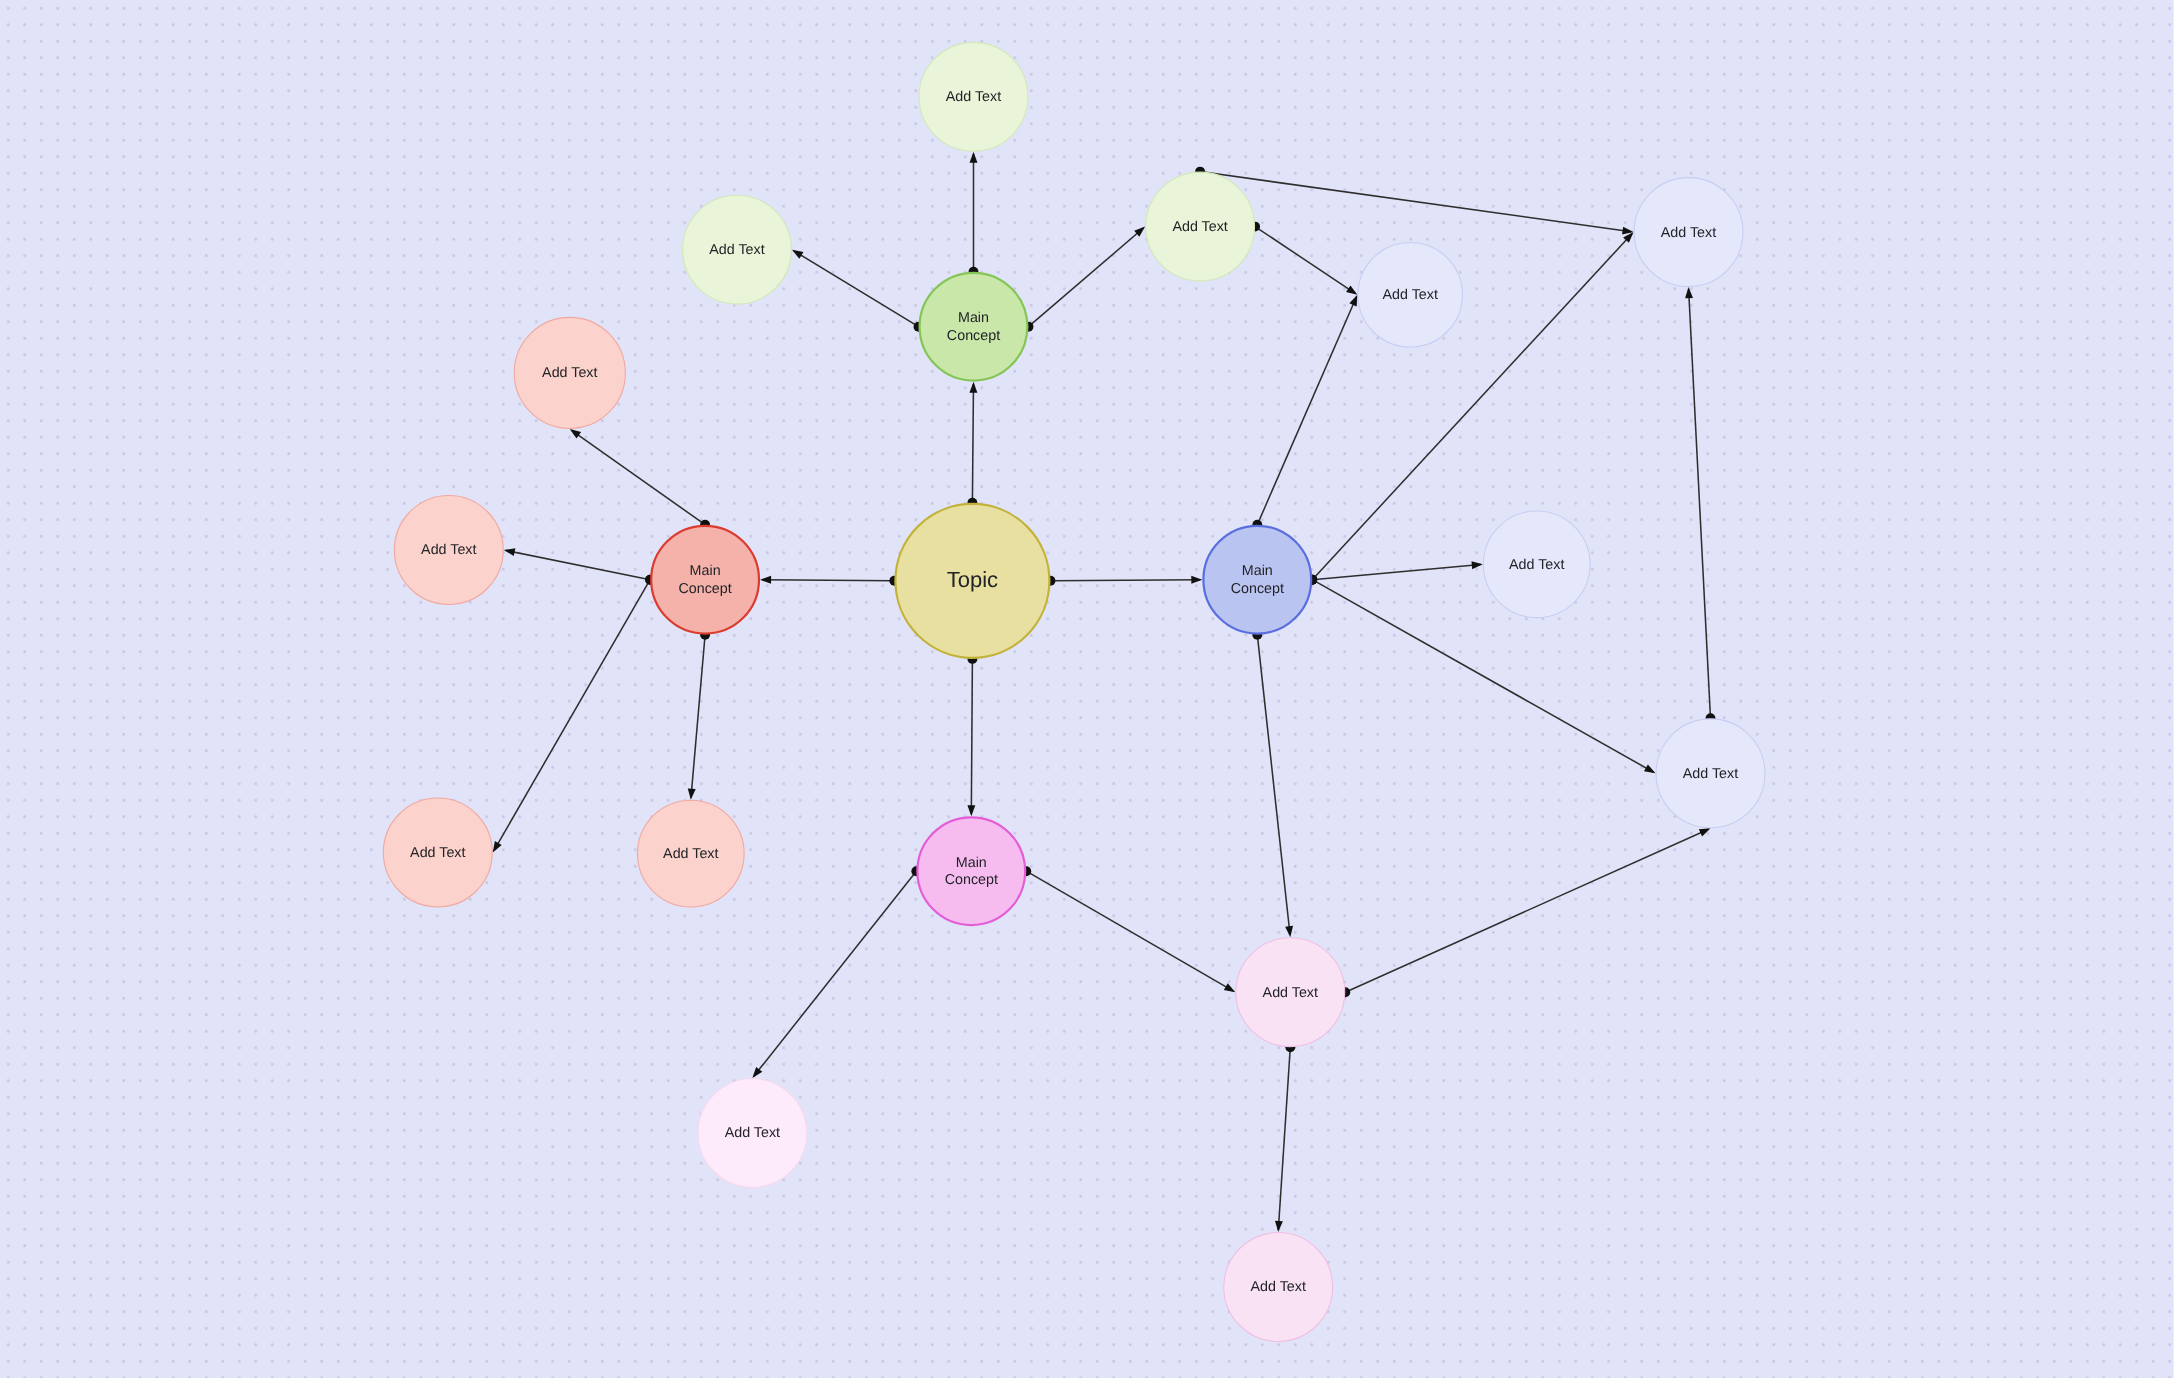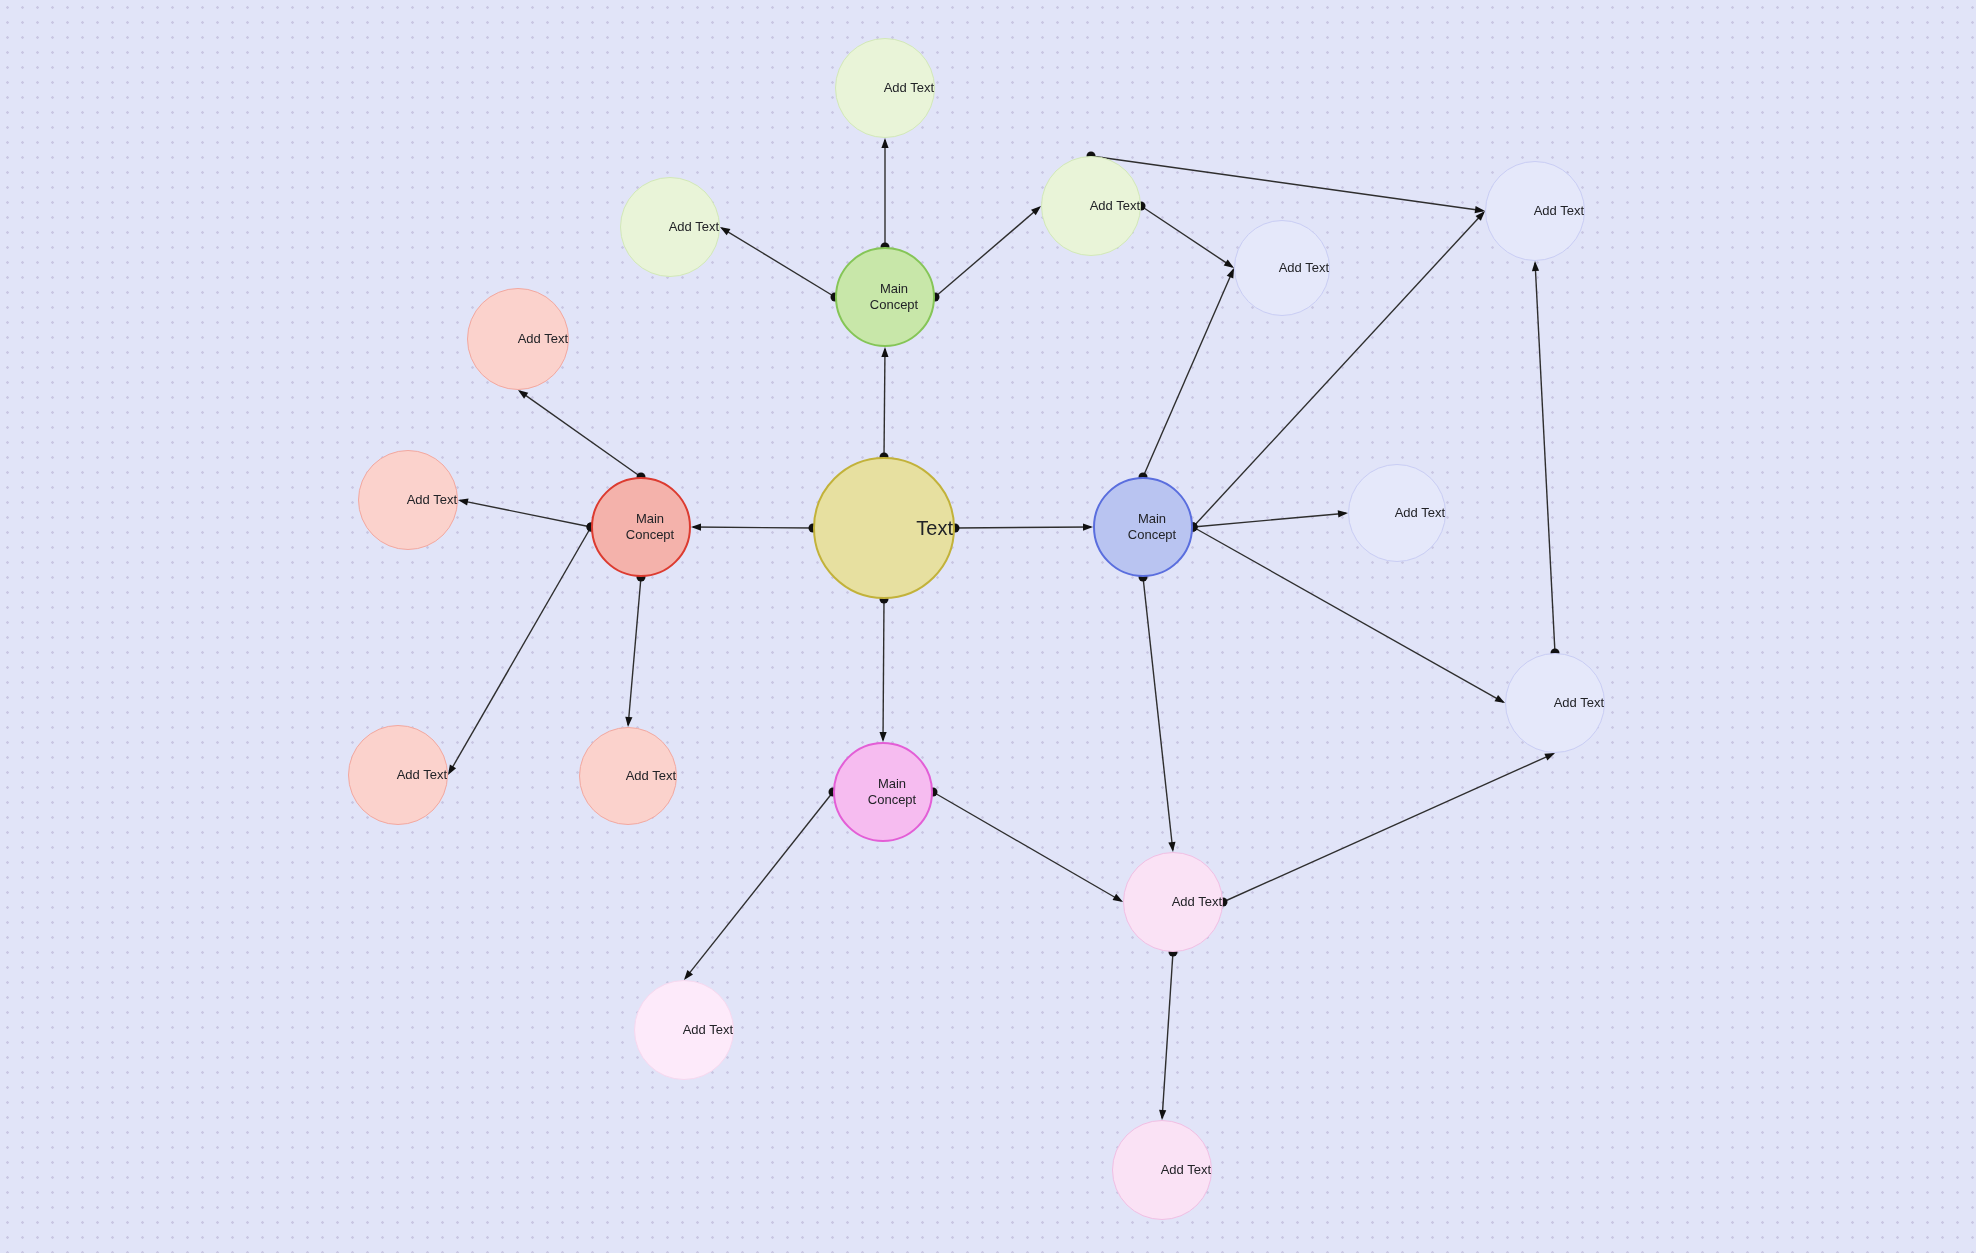--- a/index.html
+++ b/index.html
@@ -25,21 +25,21 @@
     width: 1976px;
     height: 1253px;
     pointer-events: none;
   }
   .node {
     position: absolute;
     border-radius: 50%;
     box-sizing: border-box;
     display: flex;
     align-items: center;
-    justify-content: flex-end;
+    justify-content: center;
     text-align: center;
     cursor: pointer;
   }
   .node .label {
     color: #222327;
     line-height: 1.25;
     max-width: 78px;
     word-wrap: break-word;
     pointer-events: none;
   }
@@ -167,21 +167,21 @@
         <path d="M1555,753 L1547.350697480469,760.3789003899427 L1544.4026547505678,753.8101071931161 Z" fill="#111111"></path>
       </g>
       <g>
         <line x1="1173" y1="952" x2="1162.1306725752645" y2="1118.00427339596" stroke="#2e2e2e" stroke-width="1.4"></line>
         <circle cx="1173" cy="952" r="4.5" fill="#111111"></circle>
         <path d="M1162,1120 L1159.0610549890505,1109.786156344323 L1166.245670763595,1110.256577615275 Z" fill="#111111"></path>
       </g>
     </svg>
   <div id="nodes">
       <div class="node topic" style="left: 813px; top: 457px; width: 142px; height: 142px; background: rgb(231, 224, 160); border: 2px solid rgb(194, 178, 58);">
-        <span class="label">Text</span>
+        <span class="label">Topic</span>
       </div>
       <div class="node concept" style="left: 835px; top: 247px; width: 100px; height: 100px; background: rgb(200, 231, 169); border: 2px solid rgb(133, 197, 87);">
         <span class="label">Main Concept</span>
       </div>
       <div class="node leaf" style="left: 835px; top: 38px; width: 100px; height: 100px; background: rgb(233, 244, 216); border: 1.5px solid rgb(210, 232, 184);">
         <span class="label">Add Text</span>
       </div>
       <div class="node leaf" style="left: 620px; top: 177px; width: 100px; height: 100px; background: rgb(233, 244, 216); border: 1.5px solid rgb(210, 232, 184);">
         <span class="label">Add Text</span>
       </div>

